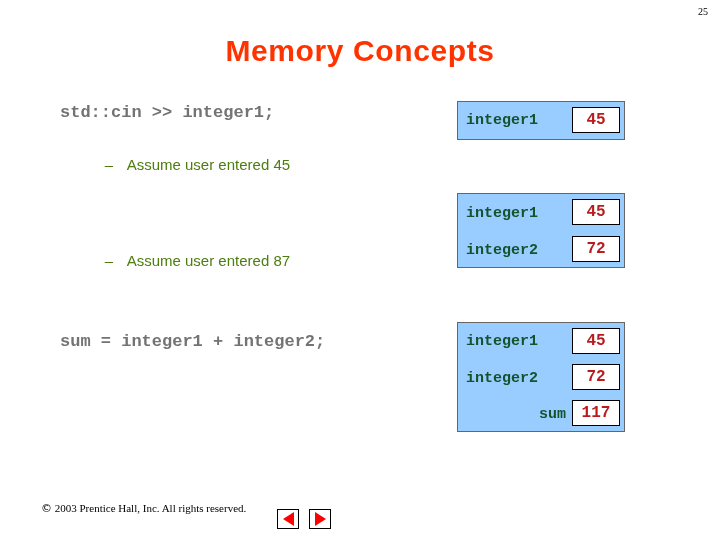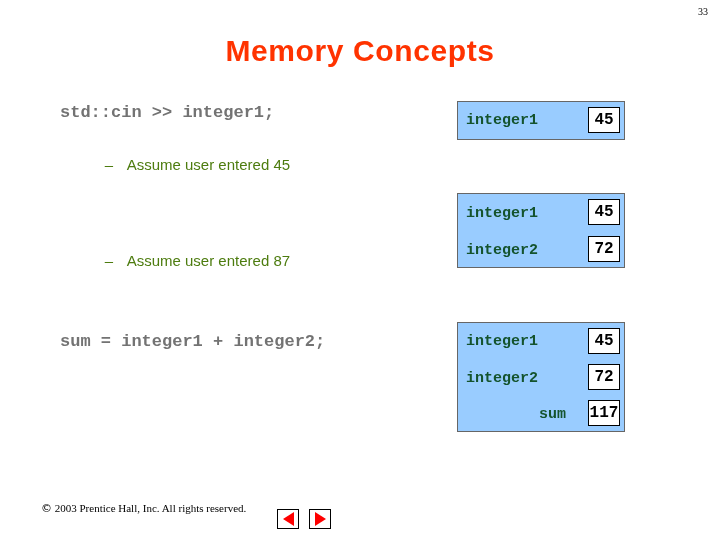--- a/index.html
+++ b/index.html
@@ -82,29 +82,29 @@
     white-space: pre;
   }
   .mem-label.right {
     left: auto;
     right: 58px;
   }
   .mem-value {
     position: absolute;
     right: 4px;
     top: 3px;
-    width: 32px;
+    width: 48px;
     height: 26px;
     background: #ffffff;
     border: 1px solid #000000;
     box-sizing: border-box;
     font-family: "Liberation Mono", monospace;
     font-size: 16px;
     font-weight: bold;
-    color: #000000;
+    color: #b91c1c;
     display: flex;
     align-items: center;
     justify-content: center;
   }
   
   .footer {
     position: absolute;
     left: 30px;
     bottom: 13px;
     font-family: "Liberation Serif", serif;
@@ -145,21 +145,21 @@
   }
   .tri-right {
     border-left: 11px solid #ff0000;
   }
 </style>
 </head>
 <body>
 
 <div class="slide">
 
-  <div class="slide-number">33</div>
+  <div class="slide-number">25</div>
 
   <div class="title">Memory Concepts</div>
 
   <div class="code-line" style="top:103px; left:60px;">std::cin &gt;&gt; integer1;</div>
   <div class="sub-line" style="top:139px; left:88px;">
     <span class="sub-dash">–</span><span>Assume user entered 45</span>
   </div>
 
   <div class="sub-line" style="top:235px; left:88px;">
     <span class="sub-dash">–</span><span>Assume user entered 87</span>

